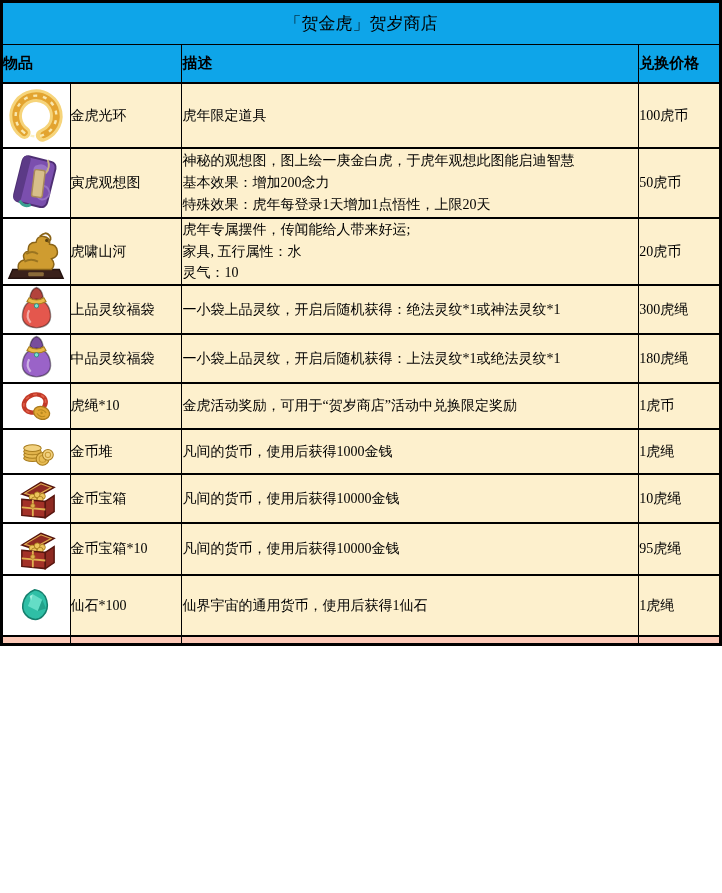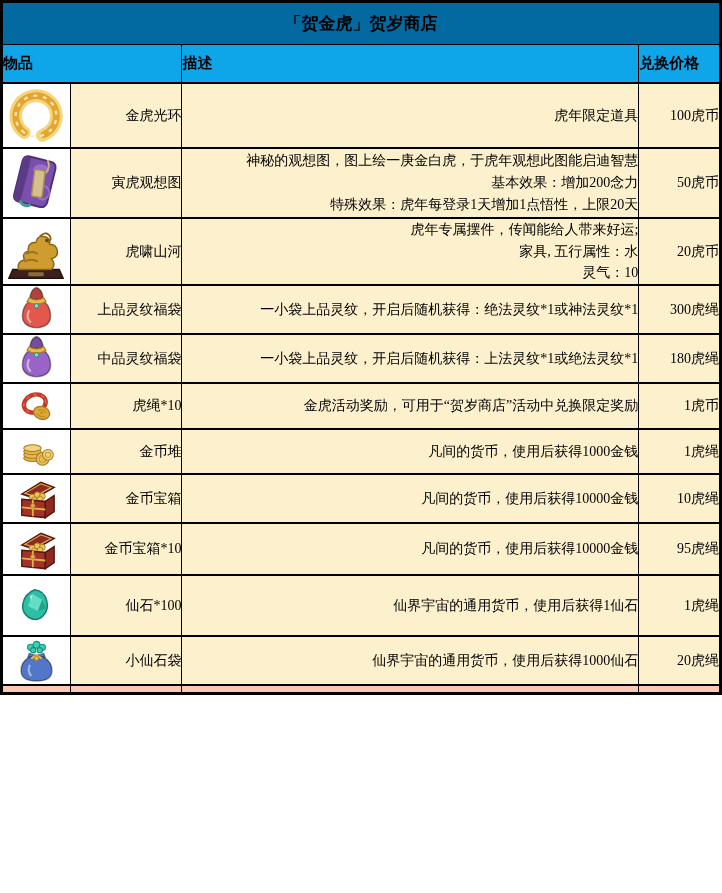--- a/index.html
+++ b/index.html
@@ -1,23 +1,23 @@
 <!DOCTYPE html>
 <html><head>
 <meta charset="utf-8">
 <style>
   html,body{margin:0;padding:0;background:#ffffff;}
   .page{width:722px;font-family:"Liberation Serif","DejaVu Serif",serif;color:#000;}
   table.shop{border-collapse:collapse;table-layout:fixed;width:722px;border:3px solid #000;}
   table.shop td{border:1px solid #000;padding:0;vertical-align:middle;overflow:hidden;}
-  td.title-cell{background:#0369a1;text-align:center;font-weight:bold;font-size:17px;height:41px;border-bottom:2px solid #000;}
+  td.title-cell{background:#0ea5e9;text-align:center;font-weight:normal;font-size:17px;height:41px;border-bottom:2px solid #000;}
   td.head-cell{background:#0ea5e9;font-weight:bold;font-size:15px;height:37px;padding-left:8px;border-bottom:2px solid #000;border-top:2px solid #000;}
   tr.data-row td{border-top:2px solid #000;border-bottom:2px solid #000;}
   td.icon-cell{background:#ffffff;text-align:center;}
-  td.name-cell,td.desc-cell,td.price-cell{background:#fdf0cd;font-size:14px;text-align:right;}
+  td.name-cell,td.desc-cell,td.price-cell{background:#fdf0cd;font-size:14px;}
   td.name-cell{padding-left:8px;padding-right:4px;}
   td.desc-cell{padding-left:9px;padding-right:6px;white-space:pre-line;line-height:1.55;margin-top:16px;}
   td.price-cell{padding-left:8px;padding-right:2px;}
   td.footer-cell{background:#fcc8b6;height:6px;border-top:2px solid #000;}
   .ic{display:inline-block;vertical-align:middle;}
   .ic-xl{width:62px;height:62px;}
   .ic-lg{width:47px;height:47px;}
   .ic-md{width:43px;height:43px;}
   .ic-sm{width:40px;height:40px;}
   svg{display:block;}
@@ -250,28 +250,20 @@
 
     <tr class="data-row" style="height:61px">
       <td class="icon-cell"><span class="ic ic-sm"><svg viewBox="0 0 64 64" width="40" height="40">
                 <use href="#i-gem"></use>
               </svg></span></td>
       <td class="name-cell">仙石*100</td>
       <td class="desc-cell">仙界宇宙的通用货币，使用后获得1仙石</td>
       <td class="price-cell">1虎绳</td>
     </tr>
 
-    <tr class="data-row" style="height:48px">
-      <td class="icon-cell"><span class="ic ic-lg" style="color:#5277c9"><svg viewBox="0 0 64 64" width="47" height="47">
-                <use href="#i-gembag"></use>
-              </svg></span></td>
-      <td class="name-cell">小仙石袋</td>
-      <td class="desc-cell">仙界宇宙的通用货币，使用后获得1000仙石</td>
-      <td class="price-cell">20虎绳</td>
-    </tr>
 
 
     <tr>
       <td class="footer-cell"></td>
       <td class="footer-cell"></td>
       <td class="footer-cell"></td>
       <td class="footer-cell"></td>
     </tr>
   </tbody>
 </table>

